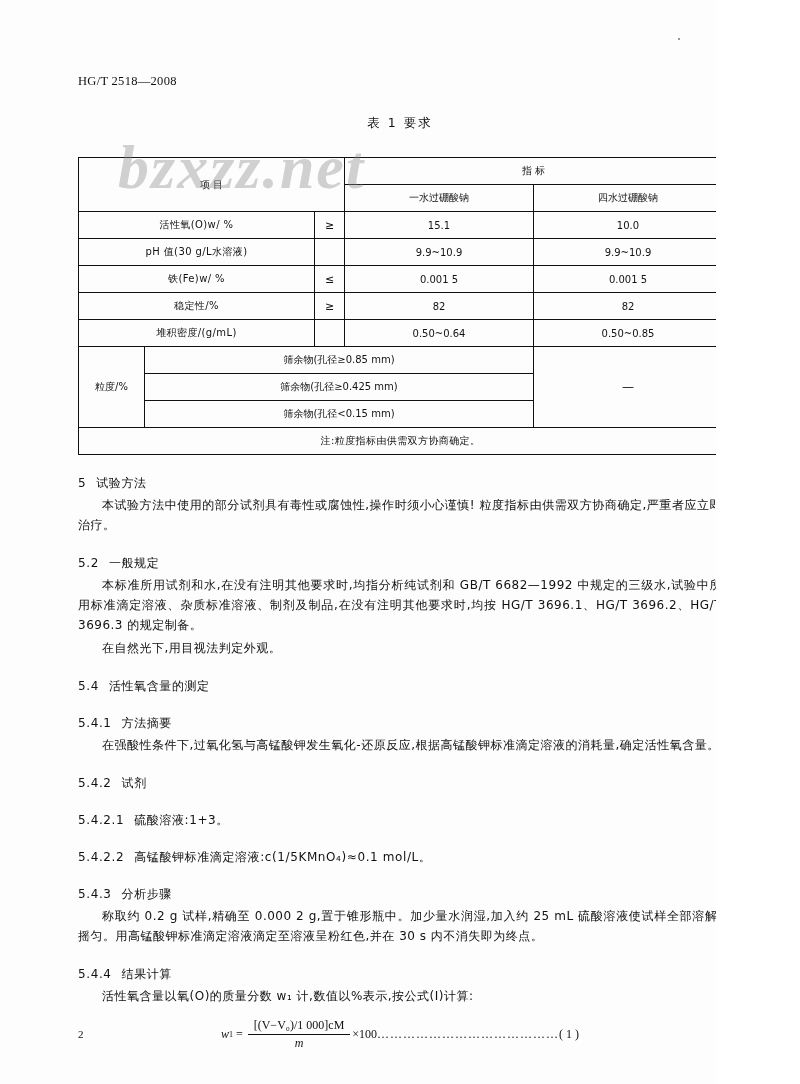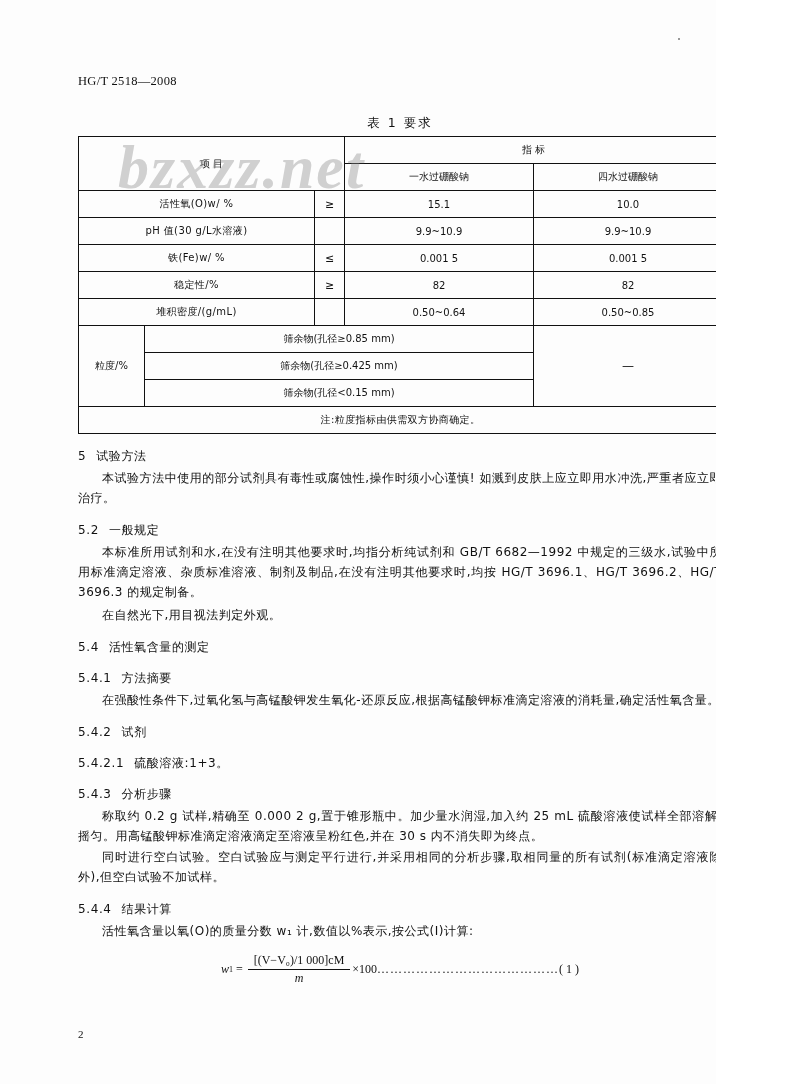--- a/index.html
+++ b/index.html
@@ -26,21 +26,21 @@
     font-family: "Liberation Serif", serif;
     font-size: 12.5px;
     letter-spacing: 0.3px;
     margin-bottom: 26px;
   }
   .table-title {
     text-align: center;
     font-size: 12.5px;
     font-family: "DejaVu Sans", sans-serif;
     letter-spacing: 2px;
-    margin-bottom: 4px;
+    margin-bottom: 25px;
   }
 
   
   table.req {
     border-collapse: collapse;
     width: 100%;
     font-family: "DejaVu Sans", sans-serif;
     font-size: 10px;
     table-layout: fixed;
   }
@@ -77,21 +77,21 @@
   }
   .granu-label {
     width: 66px;
   }
   .dash {
     font-size: 12px;
   }
 
   
   .sec {
-    margin-top: 14px;
+    margin-top: 20px;
     font-family: "DejaVu Sans", sans-serif;
     font-size: 12px;
     letter-spacing: 0.6px;
   }
   .sec .num { margin-right: 10px; }
   .para {
     font-family: "DejaVu Sans", sans-serif;
     font-size: 12px;
     line-height: 20px;
     text-align: justify;
@@ -228,21 +228,21 @@
         <tr class="note-row">
           <td class="outer" colspan="5">注:粒度指标由供需双方协商确定。</td>
         </tr>
       </tbody>
     </table>
 
     <div class="sec">
       <span class="num">5</span><span>试验方法</span>
     </div>
 
-    <div class="para">本试验方法中使用的部分试剂具有毒性或腐蚀性,操作时须小心谨慎! 如溅到皮肤上应立即用水冲洗,严重者应立即治疗。</div>
+    <div class="para">本试验方法中使用的部分试剂具有毒性或腐蚀性,操作时须小心谨慎! 粒度指标由供需双方协商确定,严重者应立即治疗。</div>
 
     <div class="sec">
       <span class="num">5.2</span><span>一般规定</span>
     </div>
     <div class="para">本标准所用试剂和水,在没有注明其他要求时,均指分析纯试剂和 GB/T 6682—1992 中规定的三级水,试验中所用标准滴定溶液、杂质标准溶液、制剂及制品,在没有注明其他要求时,均按 HG/T 3696.1、HG/T 3696.2、HG/T 3696.3 的规定制备。</div>
 
     <div class="para">在自然光下,用目视法判定外观。</div>
 
     <div class="sec">
       <span class="num">5.4</span><span>活性氧含量的测定</span>
@@ -252,26 +252,28 @@
       <span class="num">5.4.1</span><span>方法摘要</span>
     </div>
     <div class="para">在强酸性条件下,过氧化氢与高锰酸钾发生氧化-还原反应,根据高锰酸钾标准滴定溶液的消耗量,确定活性氧含量。</div>
 
     <div class="sec">
       <span class="num">5.4.2</span><span>试剂</span>
     </div>
     <div class="sec">
       <span class="num">5.4.2.1</span><span>硫酸溶液:1+3。</span>
     </div>
+    <div class="sec">
+      <span class="num">5.4.2.2</span><span>高锰酸钾标准滴定溶液:c(1/5KMnO₄)≈0.1 mol/L。</span>
+    </div>
 
     <div class="sec">
       <span class="num">5.4.3</span><span>分析步骤</span>
     </div>
     <div class="para">称取约 0.2 g 试样,精确至 0.000 2 g,置于锥形瓶中。加少量水润湿,加入约 25 mL 硫酸溶液使试样全部溶解,摇匀。用高锰酸钾标准滴定溶液滴定至溶液呈粉红色,并在 30 s 内不消失即为终点。</div>
-    <div class="para tight">同时进行空白试验。空白试验应与测定平行进行,并采用相同的分析步骤,取相同量的所有试剂(标准滴定溶液除外),但空白试验不加试样。</div>
 
     <div class="sec">
       <span class="num">5.4.4</span><span>结果计算</span>
     </div>
     <div class="para">活性氧含量以氧(O)的质量分数 w₁ 计,数值以%表示,按公式(I)计算:</div>
 
     <div class="formula-wrap">
       <span class="italic">w</span>
         <span class="sub">1</span>
       <span style="margin:0 3px;">=</span>

